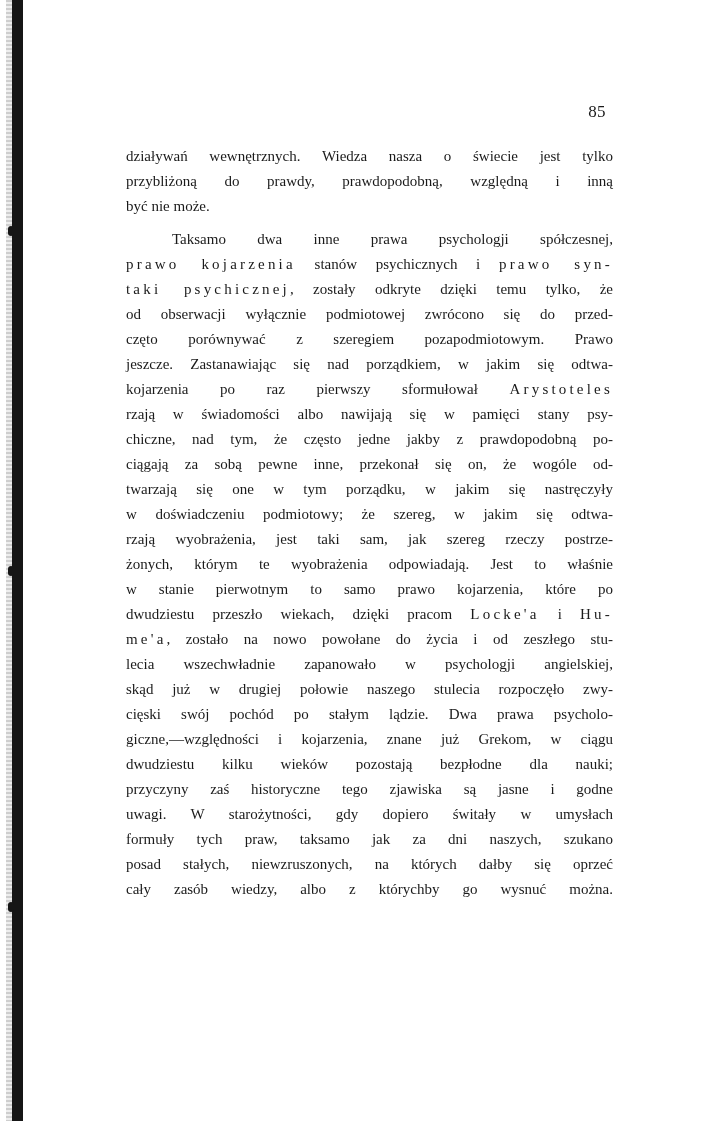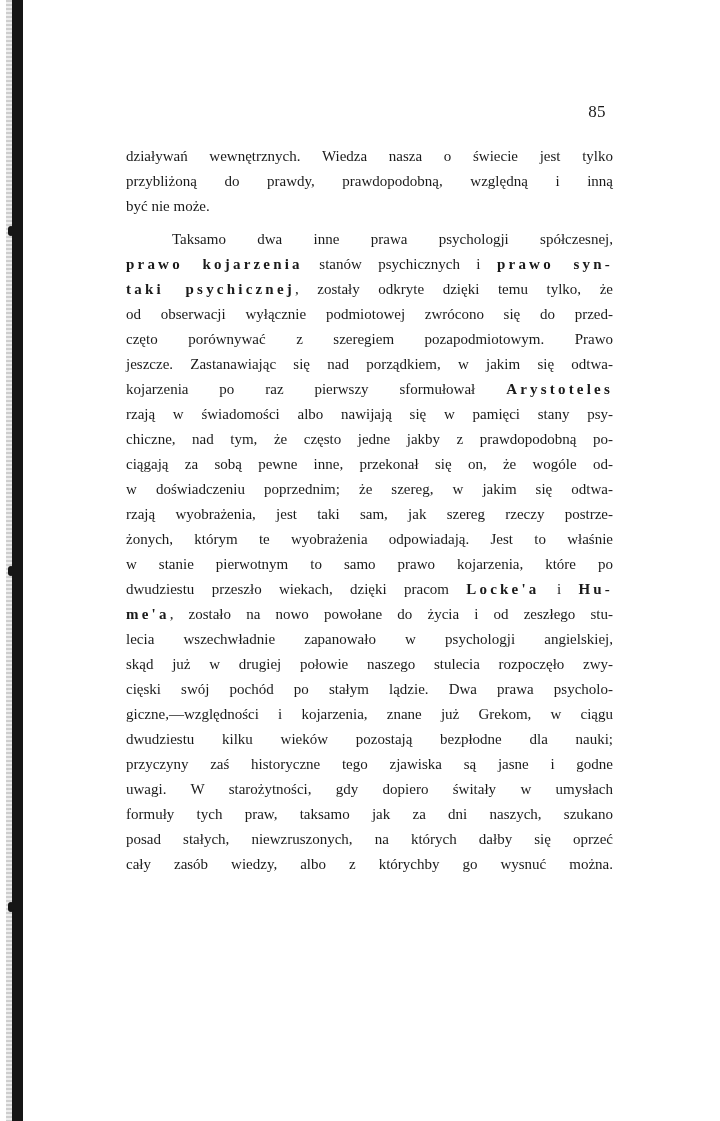--- a/index.html
+++ b/index.html
@@ -69,21 +69,20 @@
       text-align-last: left;
     }
     .line.indent {
       padding-left: 46px;
     }
     .line.para-gap {
       margin-top: 8px;
     }
     .spaced {
       letter-spacing: 3.2px;
-      font-weight: bold;
     }
   </style>
 </head>
 <body>
 
 <div>
   <div class="page-edge-dither"></div>
   <div class="page-edge-band"></div>
   <div class="page-edge-notch" style="top:226px"></div>
   <div class="page-edge-notch" style="top:566px"></div>
@@ -99,21 +98,22 @@
     <span class="line indent para-gap">Taksamo dwa inne prawa psychologji spółczesnej,</span>
     <span class="line"><span class="spaced">prawo kojarzenia</span><span> stanów psychicznych i </span><span class="spaced">prawo syn-</span></span>
     <span class="line"><span class="spaced">taki psychicznej</span><span>, zostały odkryte dzięki temu tylko, że</span></span>
     <span class="line">od obserwacji wyłącznie podmiotowej zwrócono się do przed-</span>
     <span class="line">częto porównywać z szeregiem pozapodmiotowym. Prawo</span>
     <span class="line">jeszcze. Zastanawiając się nad porządkiem, w jakim się odtwa-</span>
     <span class="line"><span>kojarzenia po raz pierwszy sformułował </span><span class="spaced">Arystoteles</span></span>
     <span class="line">rzają w świadomości albo nawijają się w pamięci stany psy-</span>
     <span class="line">chiczne, nad tym, że często jedne jakby z prawdopodobną po-</span>
     <span class="line">ciągają za sobą pewne inne, przekonał się on, że wogóle od-</span>
-    <span class="line">w doświadczeniu poprzednim; że szereg, w jakim się odtwa-</span>
+    <span class="line">twarzają się one w tym porządku, w jakim się nastręczyły</span>
+    <span class="line">w doświadczeniu podmiotowy; że szereg, w jakim się odtwa-</span>
     <span class="line">rzają wyobrażenia, jest taki sam, jak szereg rzeczy postrze-</span>
     <span class="line">żonych, którym te wyobrażenia odpowiadają. Jest to właśnie</span>
     <span class="line">w stanie pierwotnym to samo prawo kojarzenia, które po</span>
     <span class="line"><span>dwudziestu przeszło wiekach, dzięki pracom </span><span class="spaced">Locke'a</span><span> i </span><span class="spaced">Hu-</span></span>
     <span class="line"><span class="spaced">me'a</span><span>, zostało na nowo powołane do życia i od zeszłego stu-</span></span>
     <span class="line">lecia wszechwładnie zapanowało w psychologji angielskiej,</span>
     <span class="line">skąd już w drugiej połowie naszego stulecia rozpoczęło zwy-</span>
     <span class="line">cięski swój pochód po stałym lądzie. Dwa prawa psycholo-</span>
     <span class="line">giczne,—względności i kojarzenia, znane już Grekom, w ciągu</span>
     <span class="line">dwudziestu kilku wieków pozostają bezpłodne dla nauki;</span>

